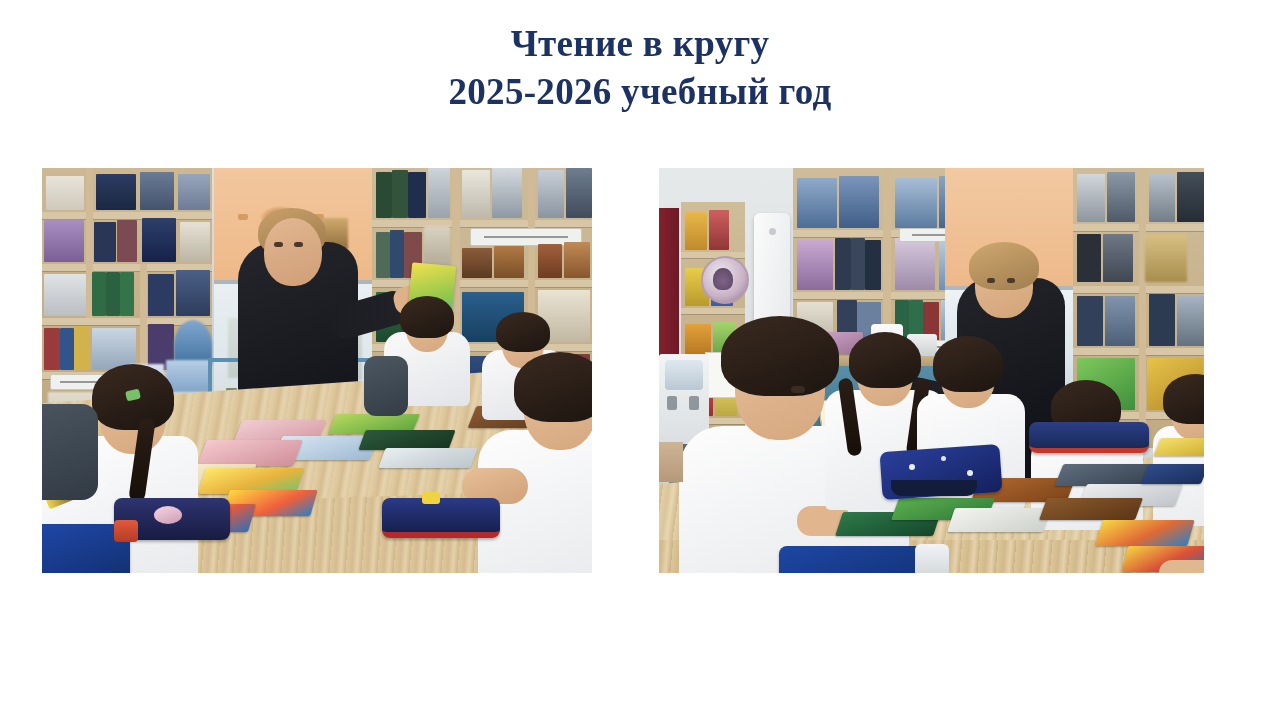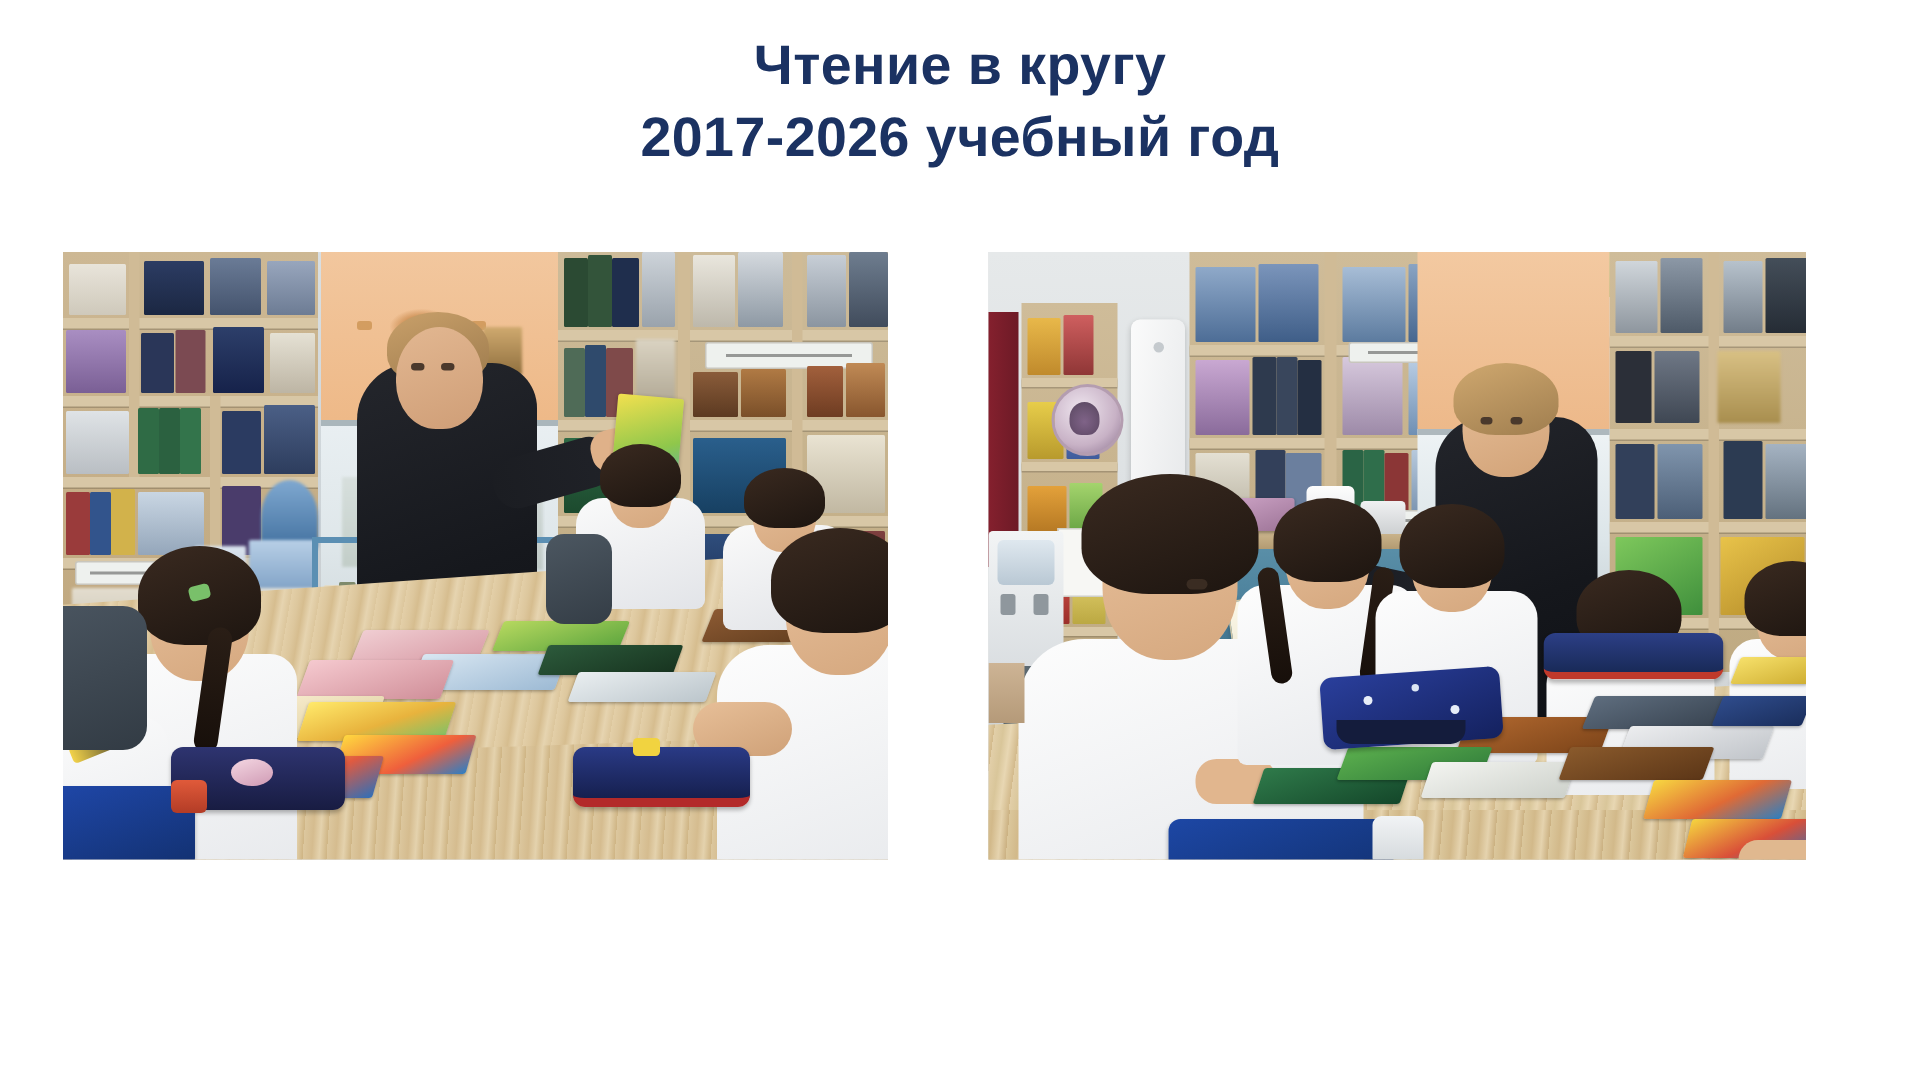--- a/index.html
+++ b/index.html
@@ -13,21 +13,21 @@
   .slide{position:relative;width:1280px;height:720px;background:#fff;}
 
   
   .title-block{
     position:absolute;left:0;top:22px;width:1280px;
     text-align:center;
     line-height:1.18;
   }
   .title-line{
     display:block;
-    font-family:Liberation Sans, sans-serif;
+    font-family:Liberation Serif, serif;
     font-weight:bold;
     font-size:37px;
     letter-spacing:0.3px;
     color:#1B3262;
   }
   .title-line.l2{margin-top:4px;}
 
   
   .photo{
     position:absolute;
@@ -145,21 +145,21 @@
 
   .flatbook{position:absolute;border-radius:2px;box-shadow:0 1px 2px rgba(0,0,0,.3);}
 </style>
 </head>
 <body>
 
 <div class="slide">
 
   <div class="title-block">
     <span class="title-line l1">Чтение в кругу</span>
-    <span class="title-line l2">2017-2026 учебный год</span>
+    <span class="title-line l2">2025-2026 учебный год</span>
   </div>
 
   <div class="photo" id="photo-left" aria-label="Библиотекарь показывает книгу школьникам, сидящим за деревянным столом в библиотеке">
     <div class="scene">
       <div class="L-wallback"></div>
 
       <div class="L-case-left"></div>
       <div class="shelf-board" style="left:0;top:44px;width:170px;height:7px;"></div>
       <div class="shelf-board" style="left:0;top:96px;width:170px;height:7px;"></div>
       <div class="shelf-board" style="left:0;top:150px;width:170px;height:7px;"></div>

